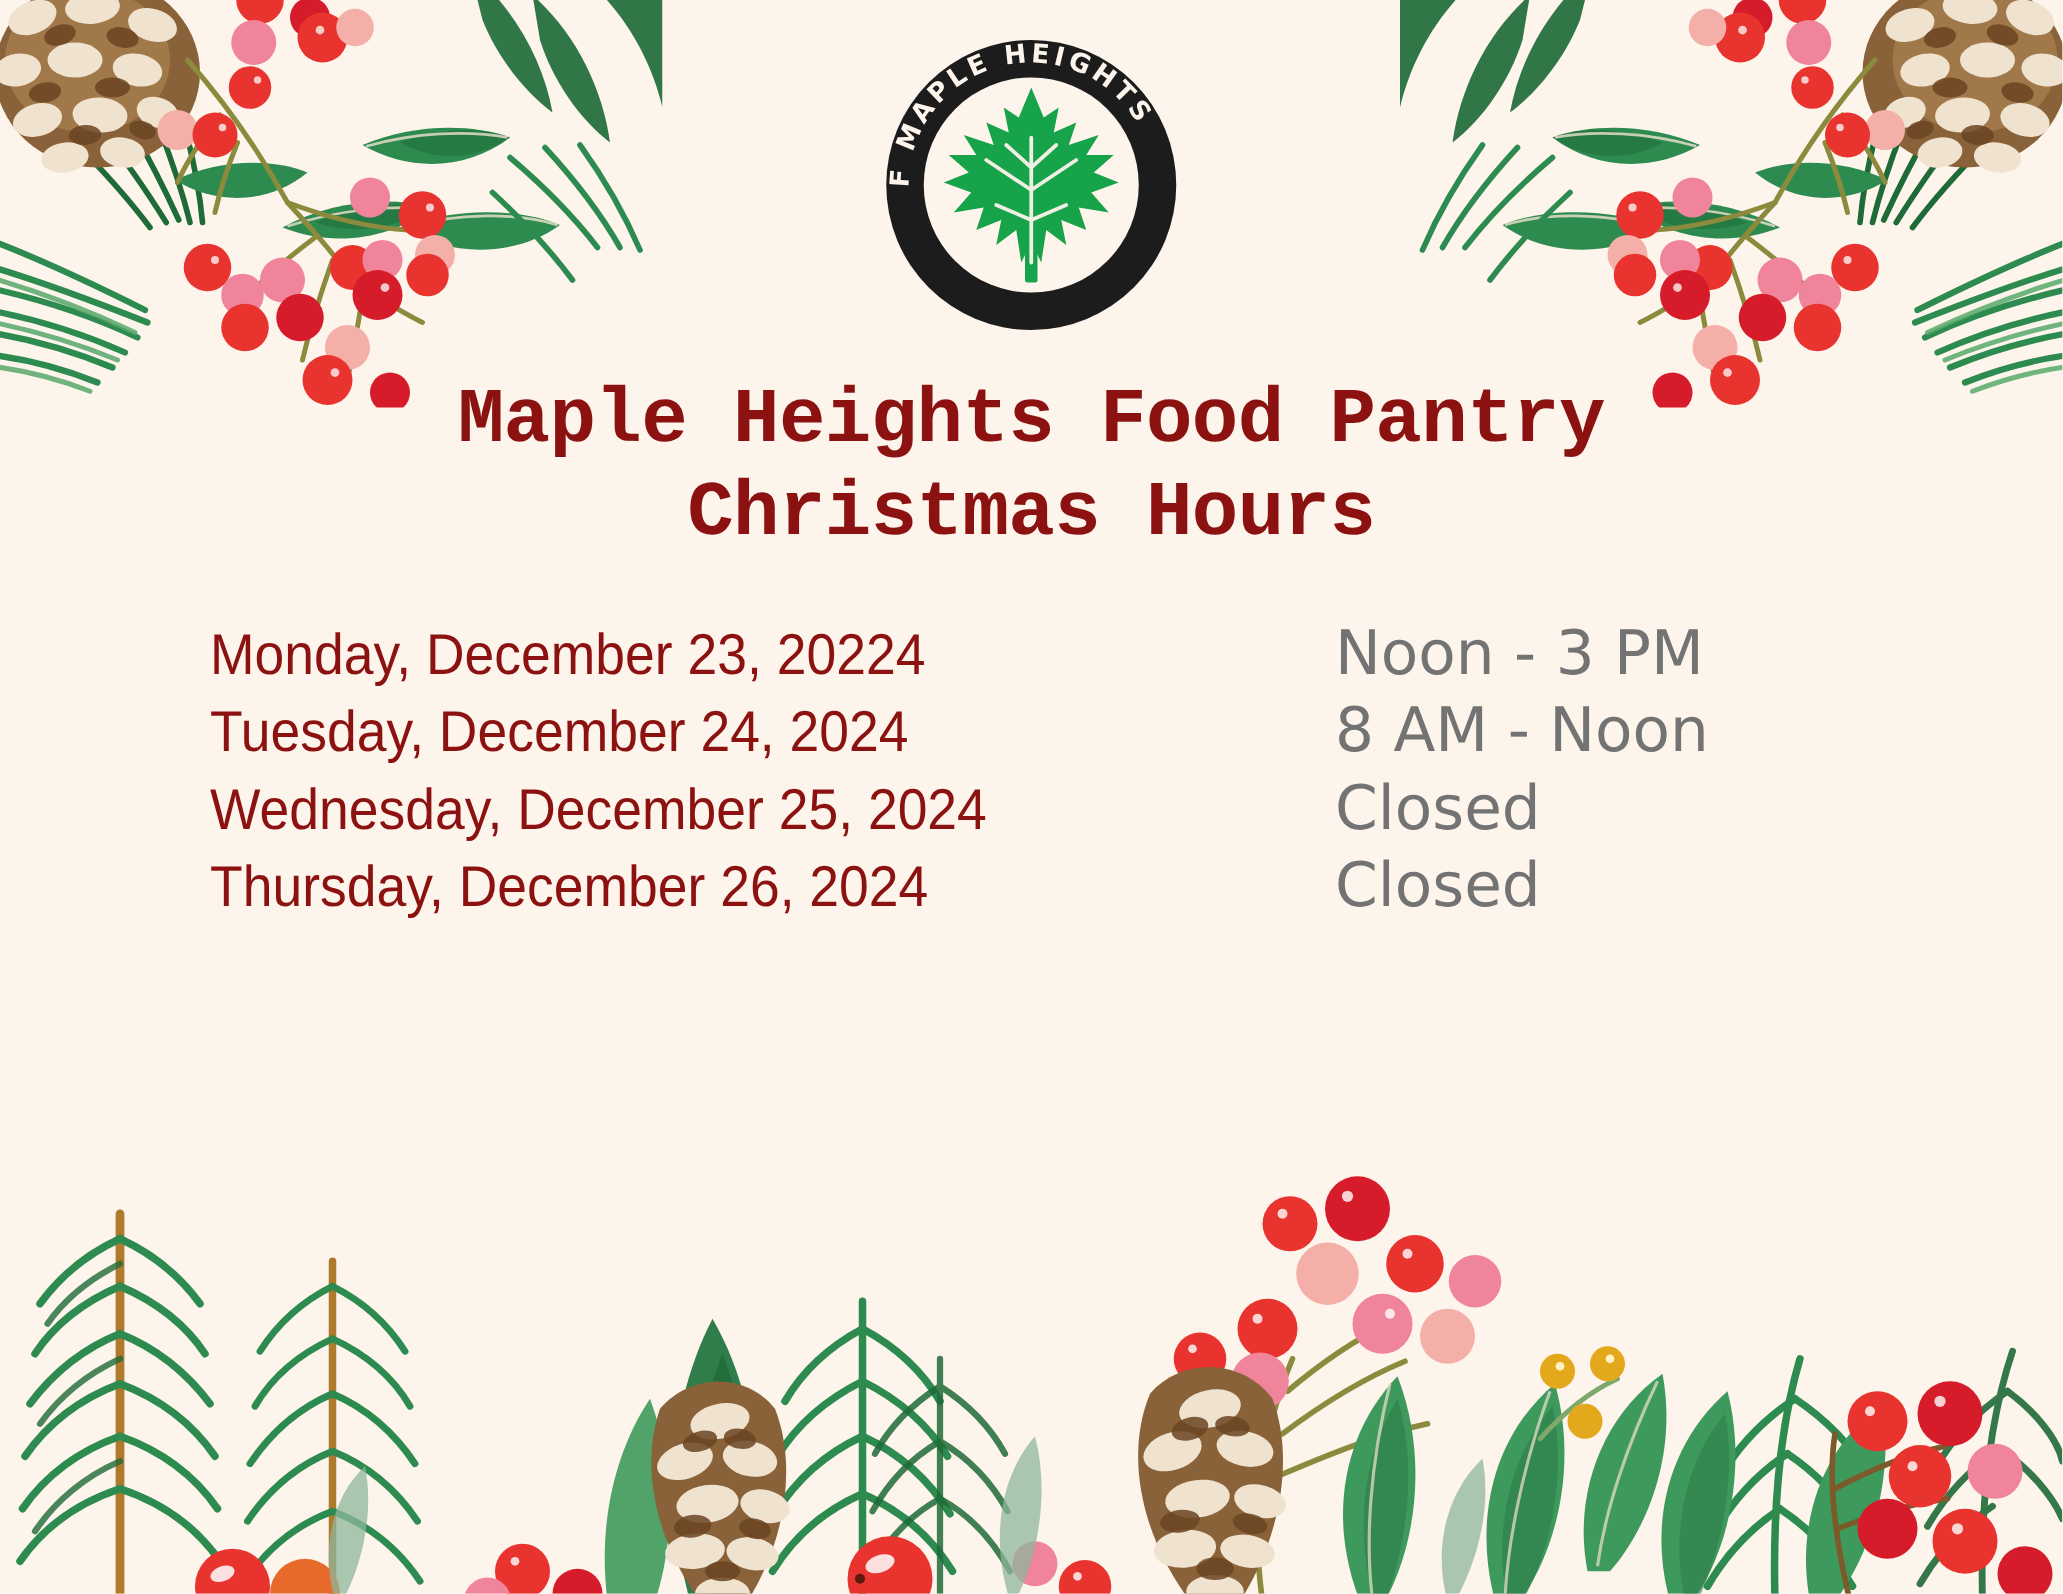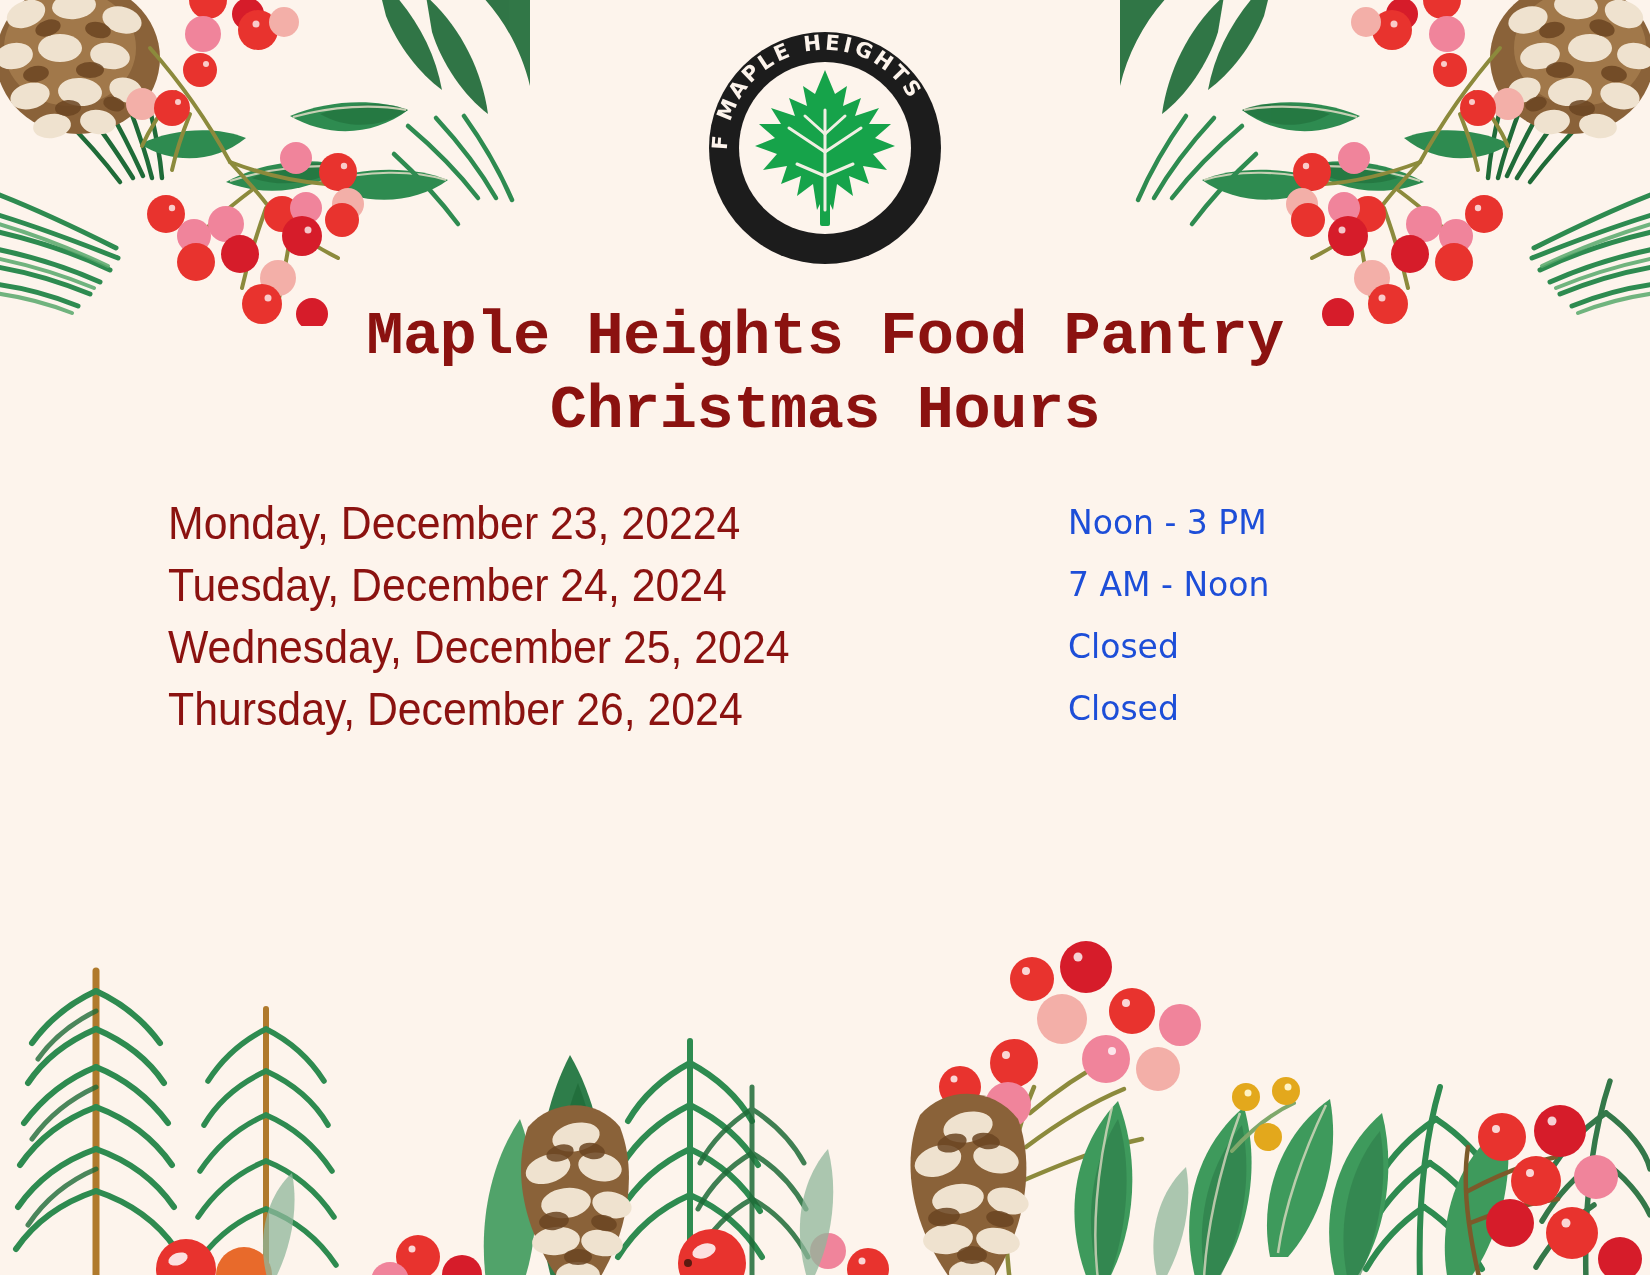--- a/index.html
+++ b/index.html
@@ -52,24 +52,24 @@
     width:880px;
     color:#8B1210;
     font-family:"Liberation Sans Narrow","Liberation Sans",sans-serif;
     font-size:46px;
     line-height:58px;
     white-space:nowrap;
     transform:scaleX(0.93);
     transform-origin:left center;
   }
   .time-cell{
-    color:#1d4ed8;
+    color:#737373;
     font-family:"DejaVu Sans",sans-serif;
     font-weight:400;
-    font-size:33px;
+    font-size:49px;
     line-height:58px;
     white-space:nowrap;
     padding-left:20px;
   }
 </style>
 </head>
 <body>
 
 <div id="flyer">
 
@@ -511,21 +511,21 @@
 
   <div id="hours-table">
 
     <div class="hours-row">
       <div class="day-cell">Monday, December 23, 20224</div>
       <div class="time-cell">Noon - 3 PM</div>
     </div>
 
     <div class="hours-row">
       <div class="day-cell">Tuesday, December 24, 2024</div>
-      <div class="time-cell">7 AM - Noon</div>
+      <div class="time-cell">8 AM - Noon</div>
     </div>
 
     <div class="hours-row">
       <div class="day-cell">Wednesday, December 25, 2024</div>
       <div class="time-cell">Closed</div>
     </div>
 
     <div class="hours-row">
       <div class="day-cell">Thursday, December 26, 2024</div>
       <div class="time-cell">Closed</div>

